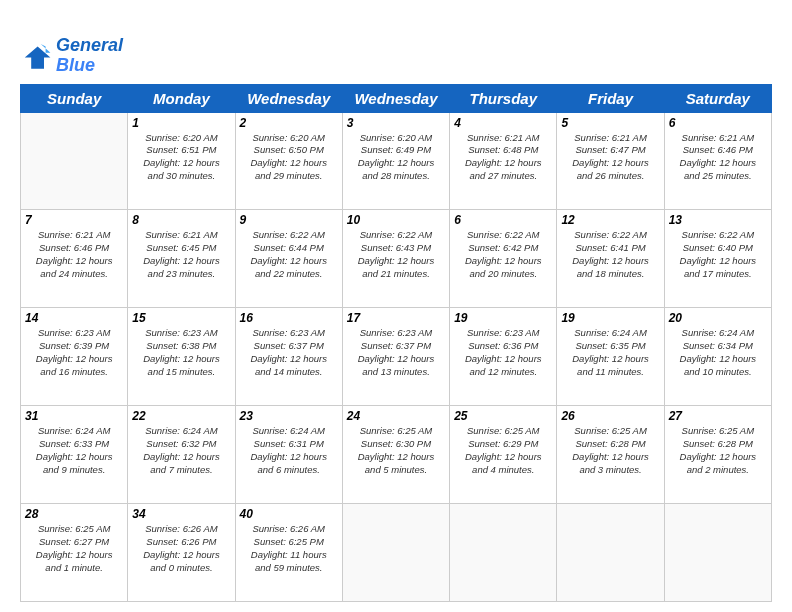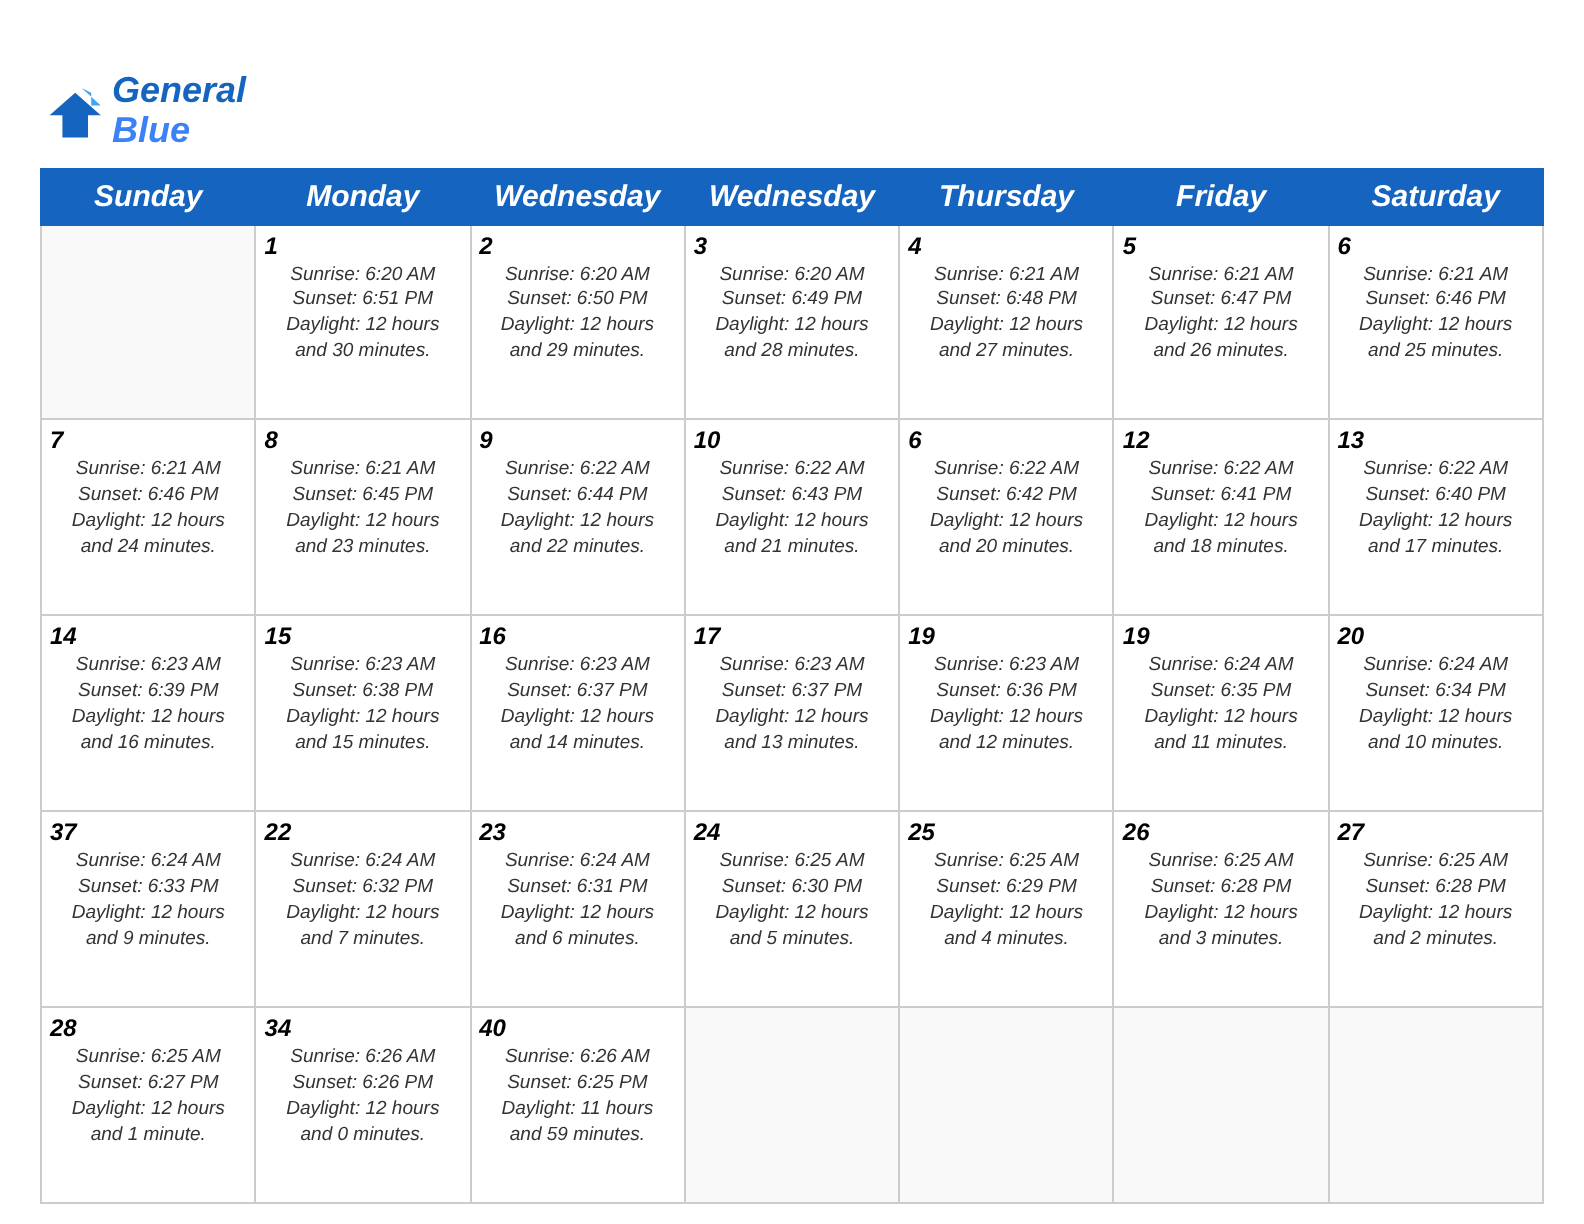--- a/index.html
+++ b/index.html
@@ -265,21 +265,21 @@
           <td>
             <span class="day-num">20</span>
             <div class="day-info" style="white-space: pre-line;">Sunrise: 6:24 AM
 Sunset: 6:34 PM
 Daylight: 12 hours
 and 10 minutes.</div>
           </td>
         </tr>
         <tr>
           <td>
-            <span class="day-num">37</span>
+            <span class="day-num">31</span>
             <div class="day-info" style="white-space: pre-line;">Sunrise: 6:24 AM
 Sunset: 6:33 PM
 Daylight: 12 hours
 and 9 minutes.</div>
           </td>
           <td>
             <span class="day-num">22</span>
             <div class="day-info" style="white-space: pre-line;">Sunrise: 6:24 AM
 Sunset: 6:32 PM
 Daylight: 12 hours

